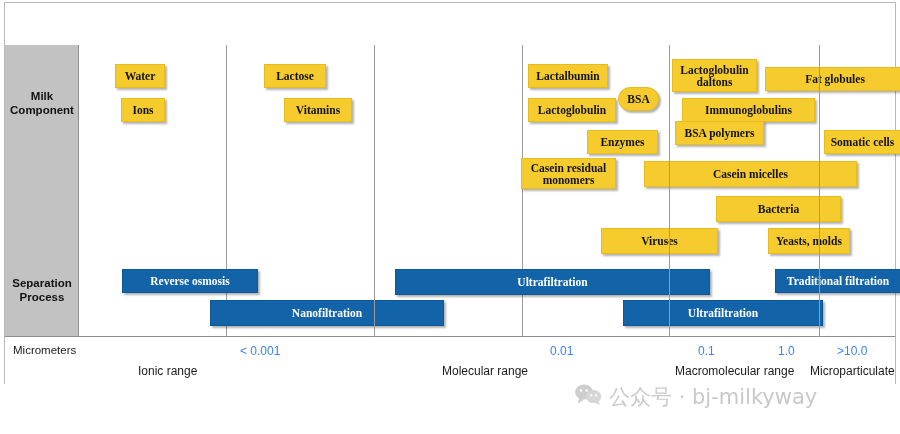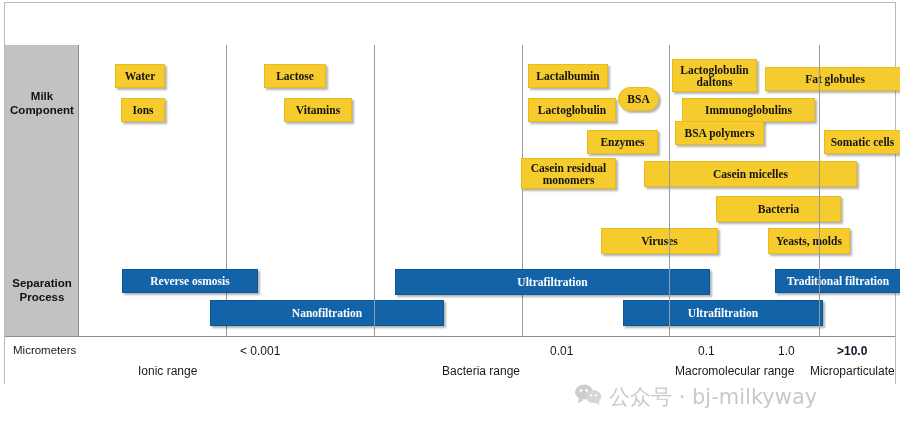--- a/index.html
+++ b/index.html
@@ -62,21 +62,21 @@
   }
   
   .scale{
     position:absolute;left:0;top:333px;width:100%;height:48px;
     border-top:1px solid #8d8d8d;box-sizing:border-box;background:#fff;
   }
   .scale-title{
     position:absolute;left:8px;top:7px;font-size:11.5px;color:#1a1a1a;
   }
   .scale-val{
-    position:absolute;top:7px;font-size:12px;color:#0f172a;white-space:nowrap;
+    position:absolute;top:7px;font-size:12px;color:#3b82f6;white-space:nowrap;
   }
   .scale-range{
     position:absolute;top:27px;font-size:12px;color:#1a1a1a;white-space:nowrap;
   }
   .scale-div{
     position:absolute;top:-291px;width:1px;height:291px;background:#9a9a9a;
   }
   
   .watermark{
     position:absolute;left:575px;top:383px;
@@ -147,25 +147,25 @@
     <div id="scale-dividers">
         <div class="scale-div" style="left: 369px;"></div>
         <div class="scale-div" style="left: 664px;"></div>
         <div class="scale-div" style="left: 814px;"></div>
       </div>
     <div id="scale-values">
         <div class="scale-val" style="left: 235px;">&lt; 0.001</div>
         <div class="scale-val" style="left: 545px;">0.01</div>
         <div class="scale-val" style="left: 693px;">0.1</div>
         <div class="scale-val" style="left: 773px;">1.0</div>
-        <div class="scale-val" style="left: 832px; font-weight: bold;">&gt;10.0</div>
+        <div class="scale-val" style="left: 832px;">&gt;10.0</div>
       </div>
     <div id="scale-ranges">
         <div class="scale-range" style="left: 133px;">Ionic range</div>
-        <div class="scale-range" style="left: 437px;">Bacteria range</div>
+        <div class="scale-range" style="left: 437px;">Molecular range</div>
         <div class="scale-range" style="left: 670px;">Macromolecular range</div>
         <div class="scale-range" style="left: 805px;">Microparticulate</div>
       </div>
   </div>
 
 </div>
 
 <div class="watermark">
   <span class="wm-icon">
     <svg width="27" height="21" viewBox="0 0 27 21" aria-hidden="true">

